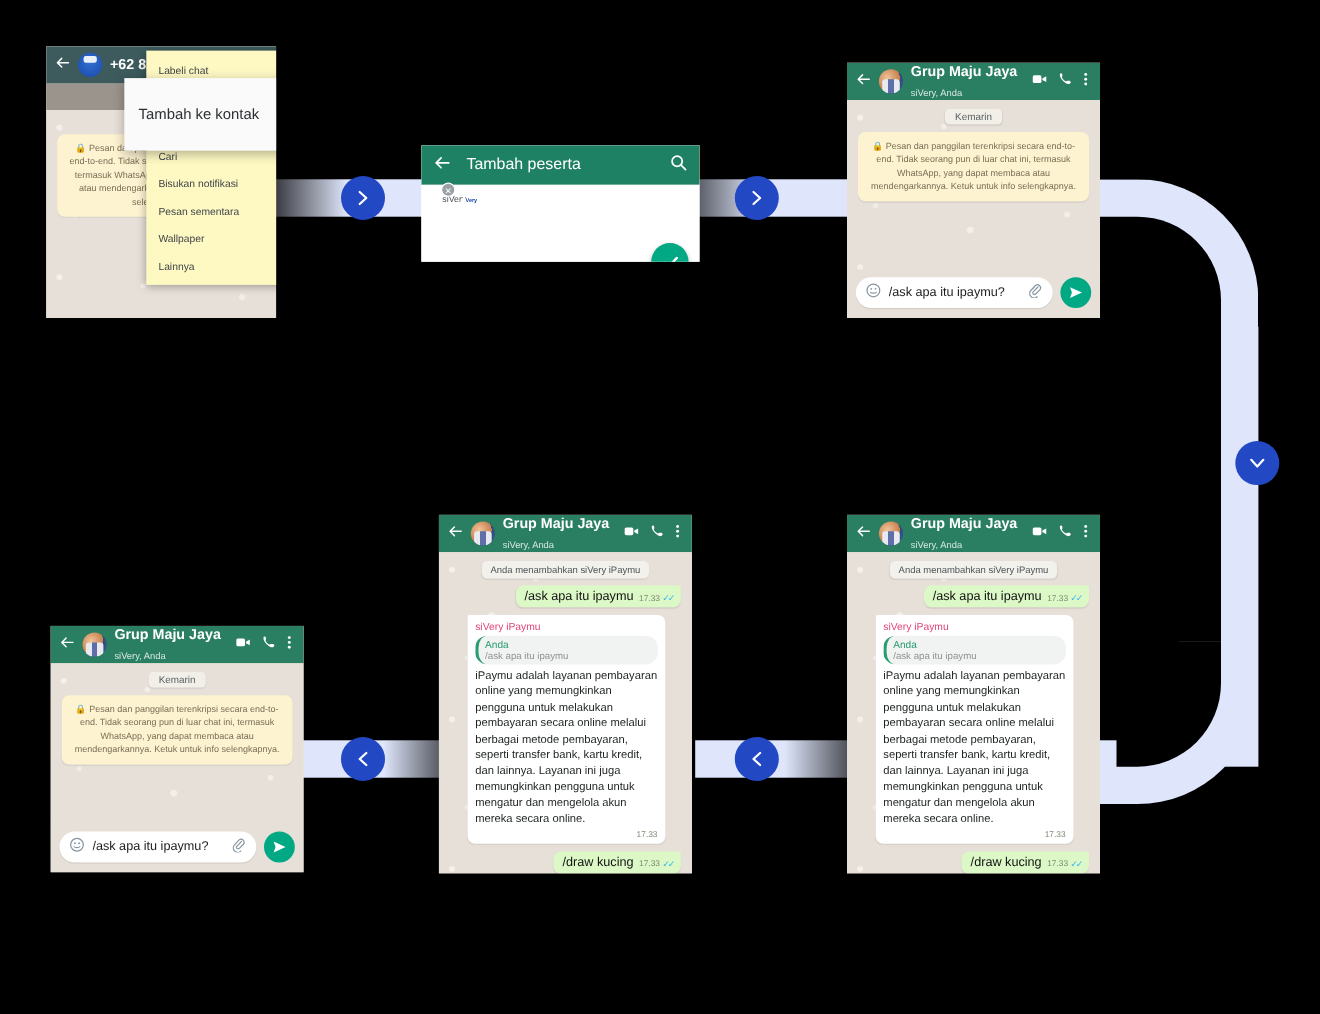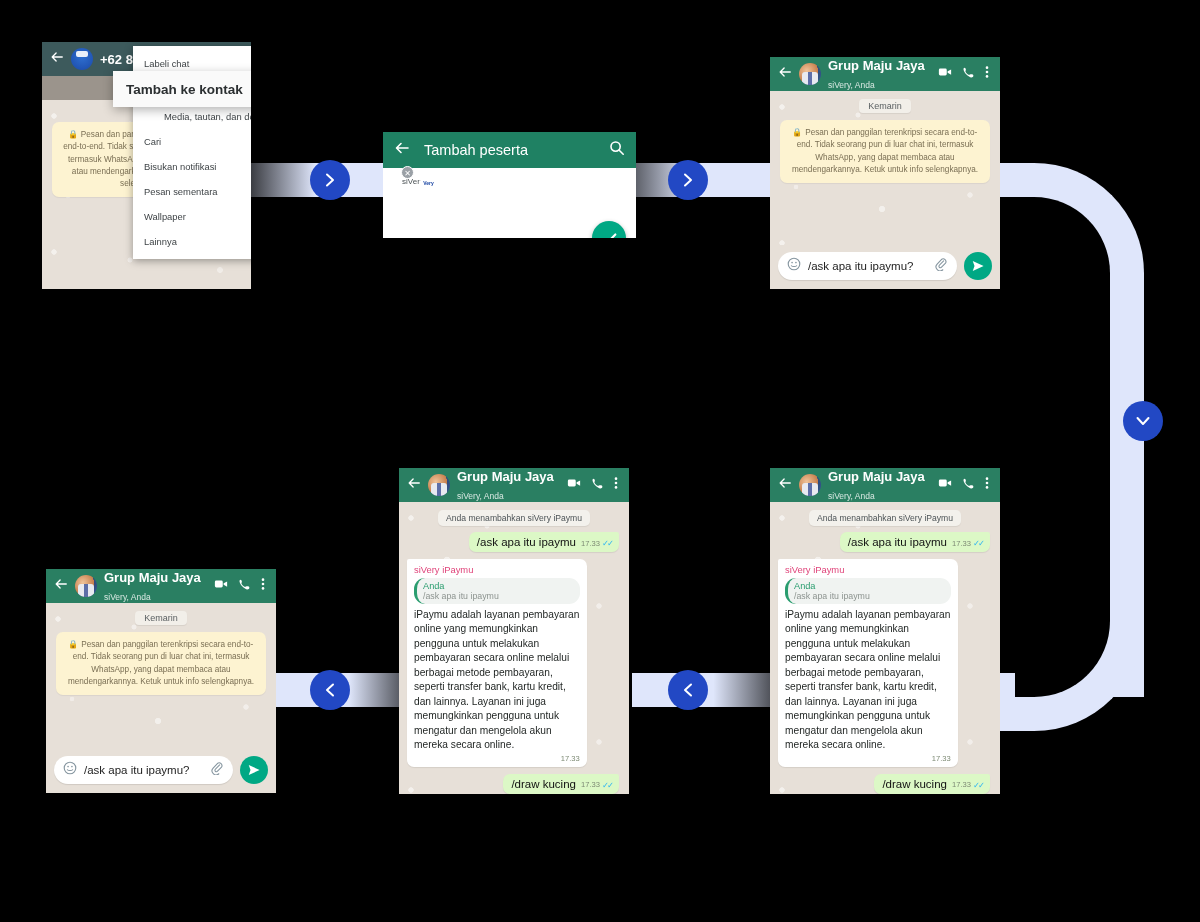--- a/index.html
+++ b/index.html
@@ -130,21 +130,21 @@
     display: flex; align-items: flex-end; gap: 5px;
     box-shadow: 0 1px 1px rgba(0,0,0,.08);
   }
   .bubble-out .txt { font-size: 11.5px; color: #111; }
   .meta { font-size: 7.6px; color: #7d8a74; display: flex; align-items: center; gap: 2px; white-space: nowrap; }
   .ticks { color: #34b7f1; font-size: 8.4px; letter-spacing: -2px; }
 
   .bubble-in {
     background: #fff; border-radius: 2px 7px 7px 7px;
     padding: 5px 7px 4px;
-    margin: 0 auto 7px 0;
+    margin: 0 auto 7px 18px;
     width: 84%;
     box-shadow: 0 1px 1px rgba(0,0,0,.08);
   }
   .sender { color: #e0457b; font-size: 9.4px; margin-bottom: 3px; }
   .quote {
     background: #f0f3f1; border-left: 3px solid #2a9d6f;
     border-radius: 11px; padding: 3px 6px; margin-bottom: 4px;
   }
   .quote-name { color: #2a9d6f; font-size: 9.2px; }
   .quote-txt { color: #8d9490; font-size: 8.8px; }
@@ -205,35 +205,35 @@
   }
 
   
   .blokirbar {
     background: #9b948c; height: 24px;
     display: flex; align-items: center; justify-content: center;
   }
   .blokirbar span { color: #fff; font-size: 9.6px; font-weight: 700; }
   .ctxmenu {
     position: absolute; left: 91px; top: 4px;
-    width: 138px; background: #ffffff;
+    width: 138px; background: #fef9c3;
     box-shadow: 0 2px 8px rgba(0,0,0,.35);
     padding: 5px 0; z-index: 20;
   }
   .ctxmenu .mi {
     font-size: 9.4px; color: #3f4447;
     padding: 7px 11px; white-space: nowrap;
     display: flex; align-items: center; justify-content: space-between;
   }
   .ctxmenu .mi .car { font-size: 7px; color: #8a8f92; }
   .callout {
     position: absolute; left: 71px; top: 29px;
     width: 168px; background: #fafafa;
     box-shadow: 0 3px 10px rgba(0,0,0,.3);
-    padding: 9px 13px; z-index: 25; font-weight: bold;
+    padding: 24px 13px; z-index: 25;
   }
   .callout span { font-size: 13.5px; color: #2b2f31; white-space: nowrap; }
 </style>
 </head>
 <body>
 
 <div id="stage">
 
   <div class="flow flow-h flow-fade-r" style="left:250px; top:163px; width:145px;"></div>
   <div class="flow flow-h flow-fade-r" style="left:620px; top:163px; width:155px;"></div>

